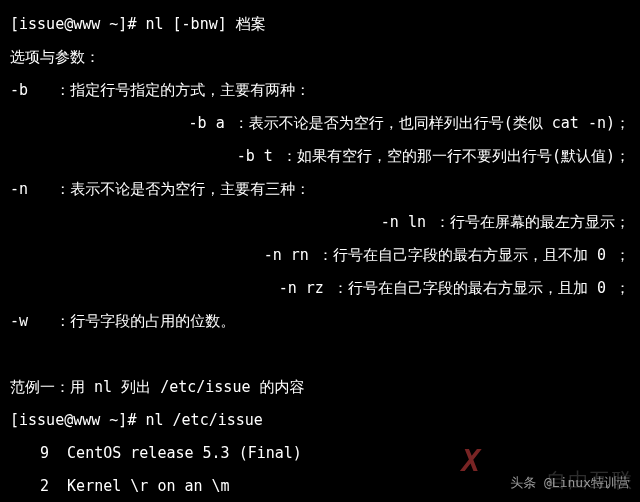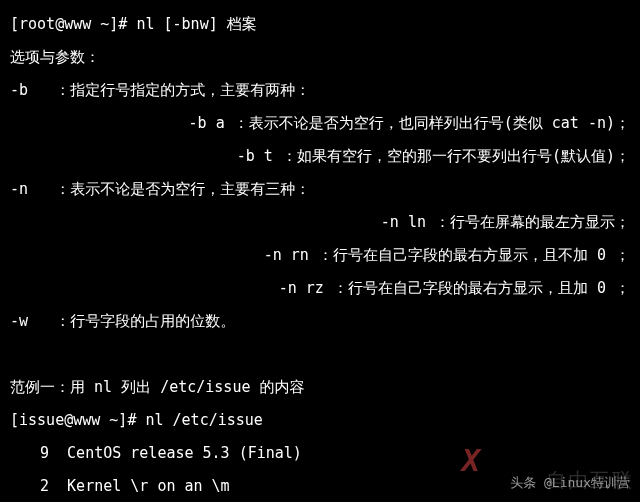--- a/index.html
+++ b/index.html
@@ -50,21 +50,21 @@
       bottom: 8px;
       color: rgba(200,60,60,0.6);
       font-size: 30px;
       font-style: italic;
       font-weight: bold;
     }
   </style>
 </head>
 <body>
 
-<div class="line indent1">[root@www ~]# nl [-bnw] 档案</div>
+<div class="line indent1">[issue@www ~]# nl [-bnw] 档案</div>
 <div class="line indent1">选项与参数：</div>
 <div class="line indent1">-b   ：指定行号指定的方式，主要有两种：</div>
 <div class="line indent2">-b a ：表示不论是否为空行，也同样列出行号(类似 cat -n)；</div>
 <div class="line indent2">-b t ：如果有空行，空的那一行不要列出行号(默认值)；</div>
 <div class="line indent1">-n   ：表示不论是否为空行，主要有三种：</div>
 <div class="line indent2">-n ln ：行号在屏幕的最左方显示；</div>
 <div class="line indent2">-n rn ：行号在自己字段的最右方显示，且不加 0 ；</div>
 <div class="line indent2">-n rz ：行号在自己字段的最右方显示，且加 0 ；</div>
 <div class="line indent1">-w   ：行号字段的占用的位数。</div>
 <div class="line"> </div>

